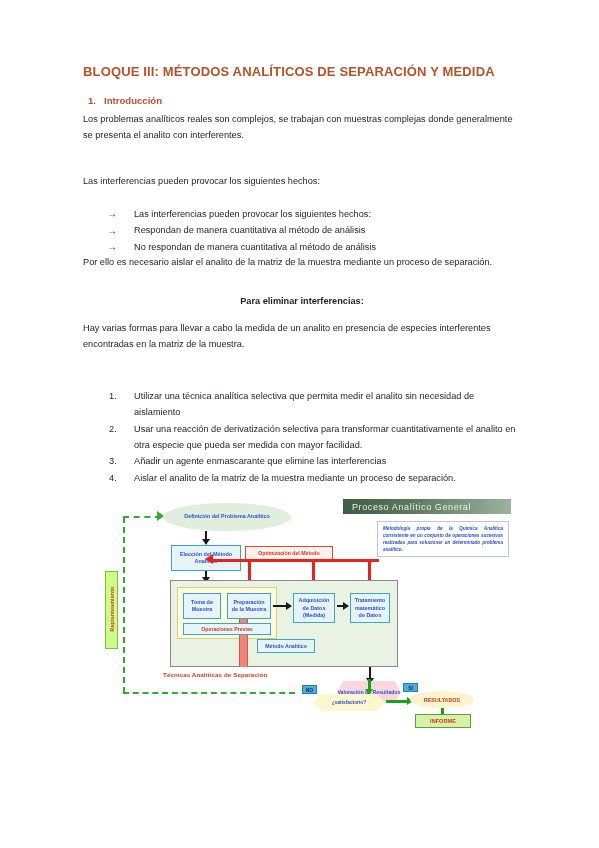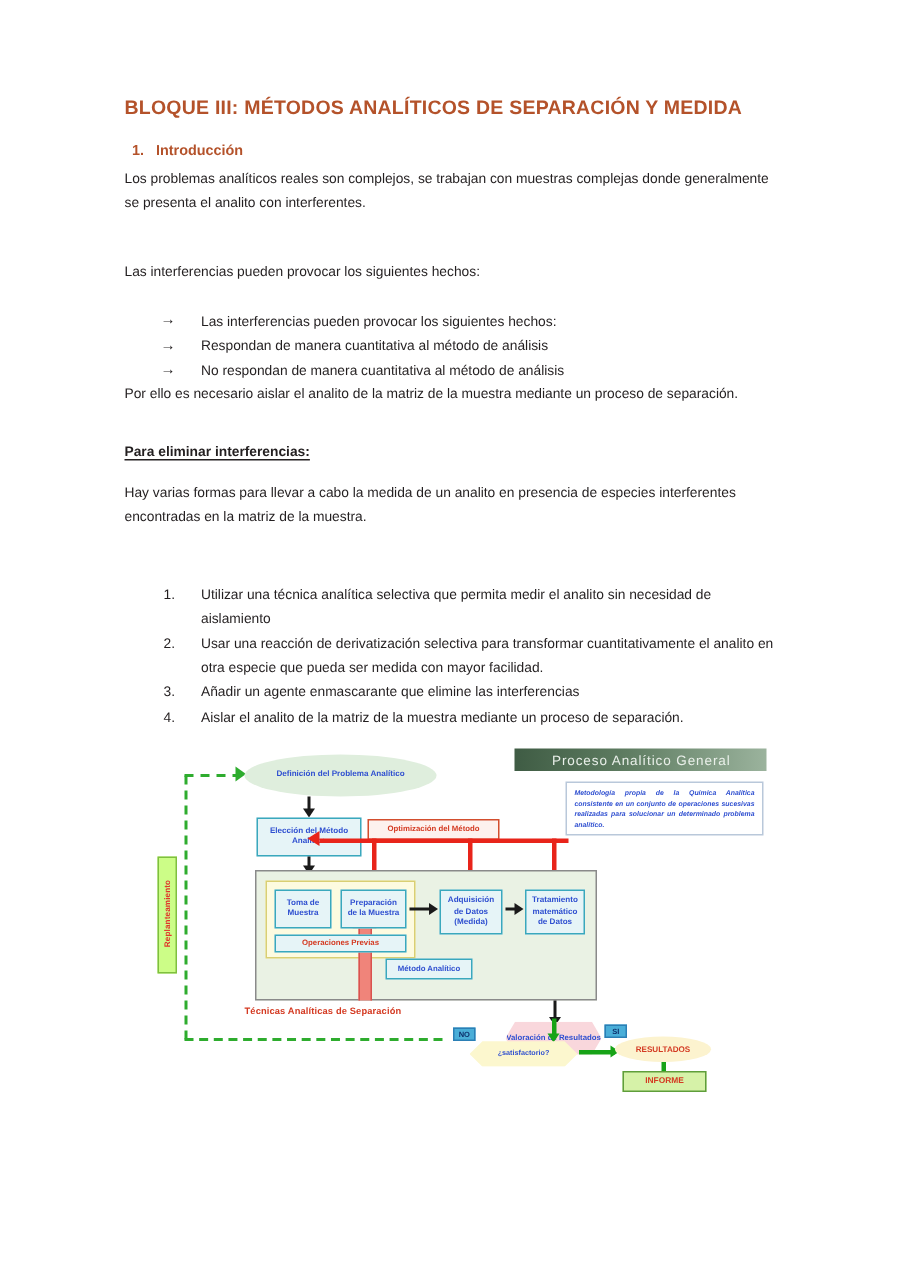--- a/index.html
+++ b/index.html
@@ -75,24 +75,24 @@
   }
   p.tight { margin-bottom: 3px; }
   .spacer-sm { height: 13px; }
   .spacer-md { height: 20px; }
   .spacer-lg { height: 26px; }
 
   .underline-head {
     font-size: 9.2px;
     font-weight: bold;
     color: #231f20;
-    text-decoration: underline;
     text-underline-offset: 2px;
     margin: 0 0 13px 0;
     line-height: 1.6;
+    text-align: center;
   }
 
   
   ul.arrow-list {
     list-style: none;
     margin: 0 0 0 0;
     padding: 0 0 0 24px;
   }
   ul.arrow-list li {
     font-size: 9.2px;
@@ -399,21 +399,21 @@
     background: #d6f2a8;
     display: flex; align-items: center; justify-content: center;
     color: #d43a22; font-size: 5.6px; font-weight: bold;
   }
 
   
   .banner {
     left: 246px; top: 0px; width: 168px; height: 15px;
     background: linear-gradient(to right, #3f5c44 0%, #5f7d62 45%, #9bb39d 100%);
     display: flex; align-items: center;
-    padding-left: 25px;
+    padding-left: 9px;
     color: #e9efe9;
     font-size: 9px;
     letter-spacing: 0.6px;
   }
   .note-box {
     left: 280px; top: 22px; width: 132px; height: 36px;
     border: 1px solid #b9c8da;
     background: #ffffff;
     padding: 3px 5px;
     color: #2f4fd0;

